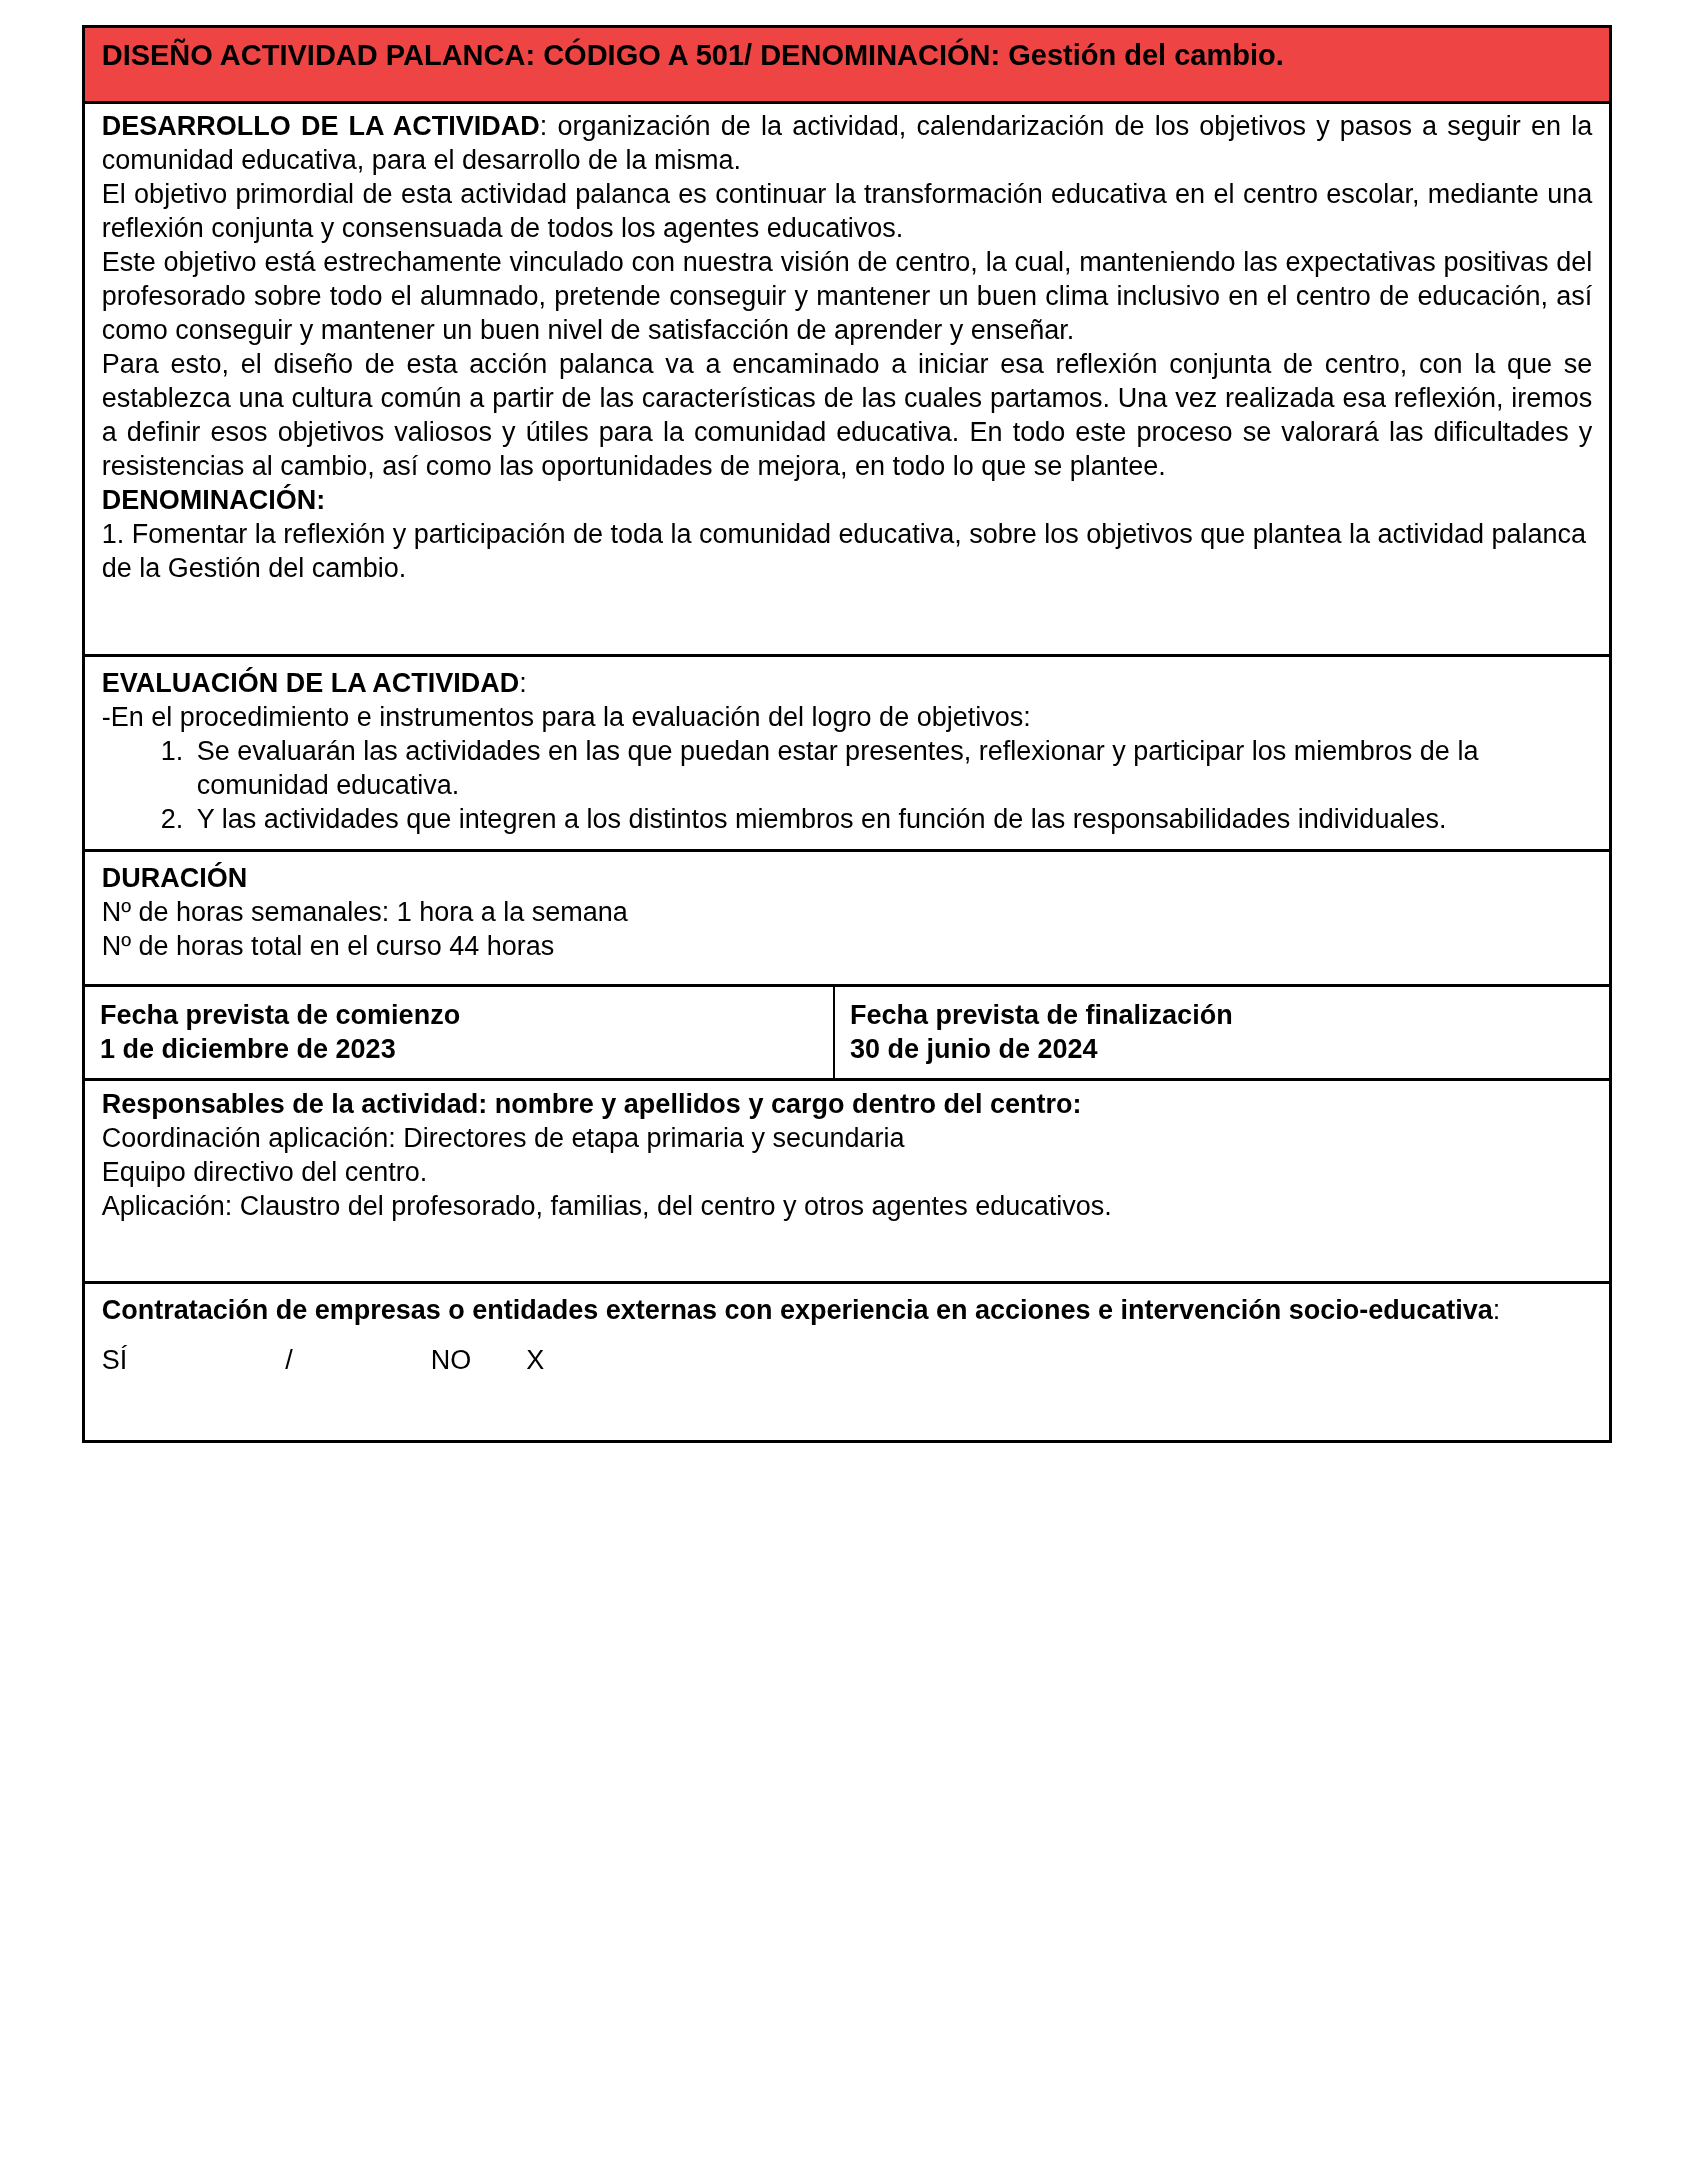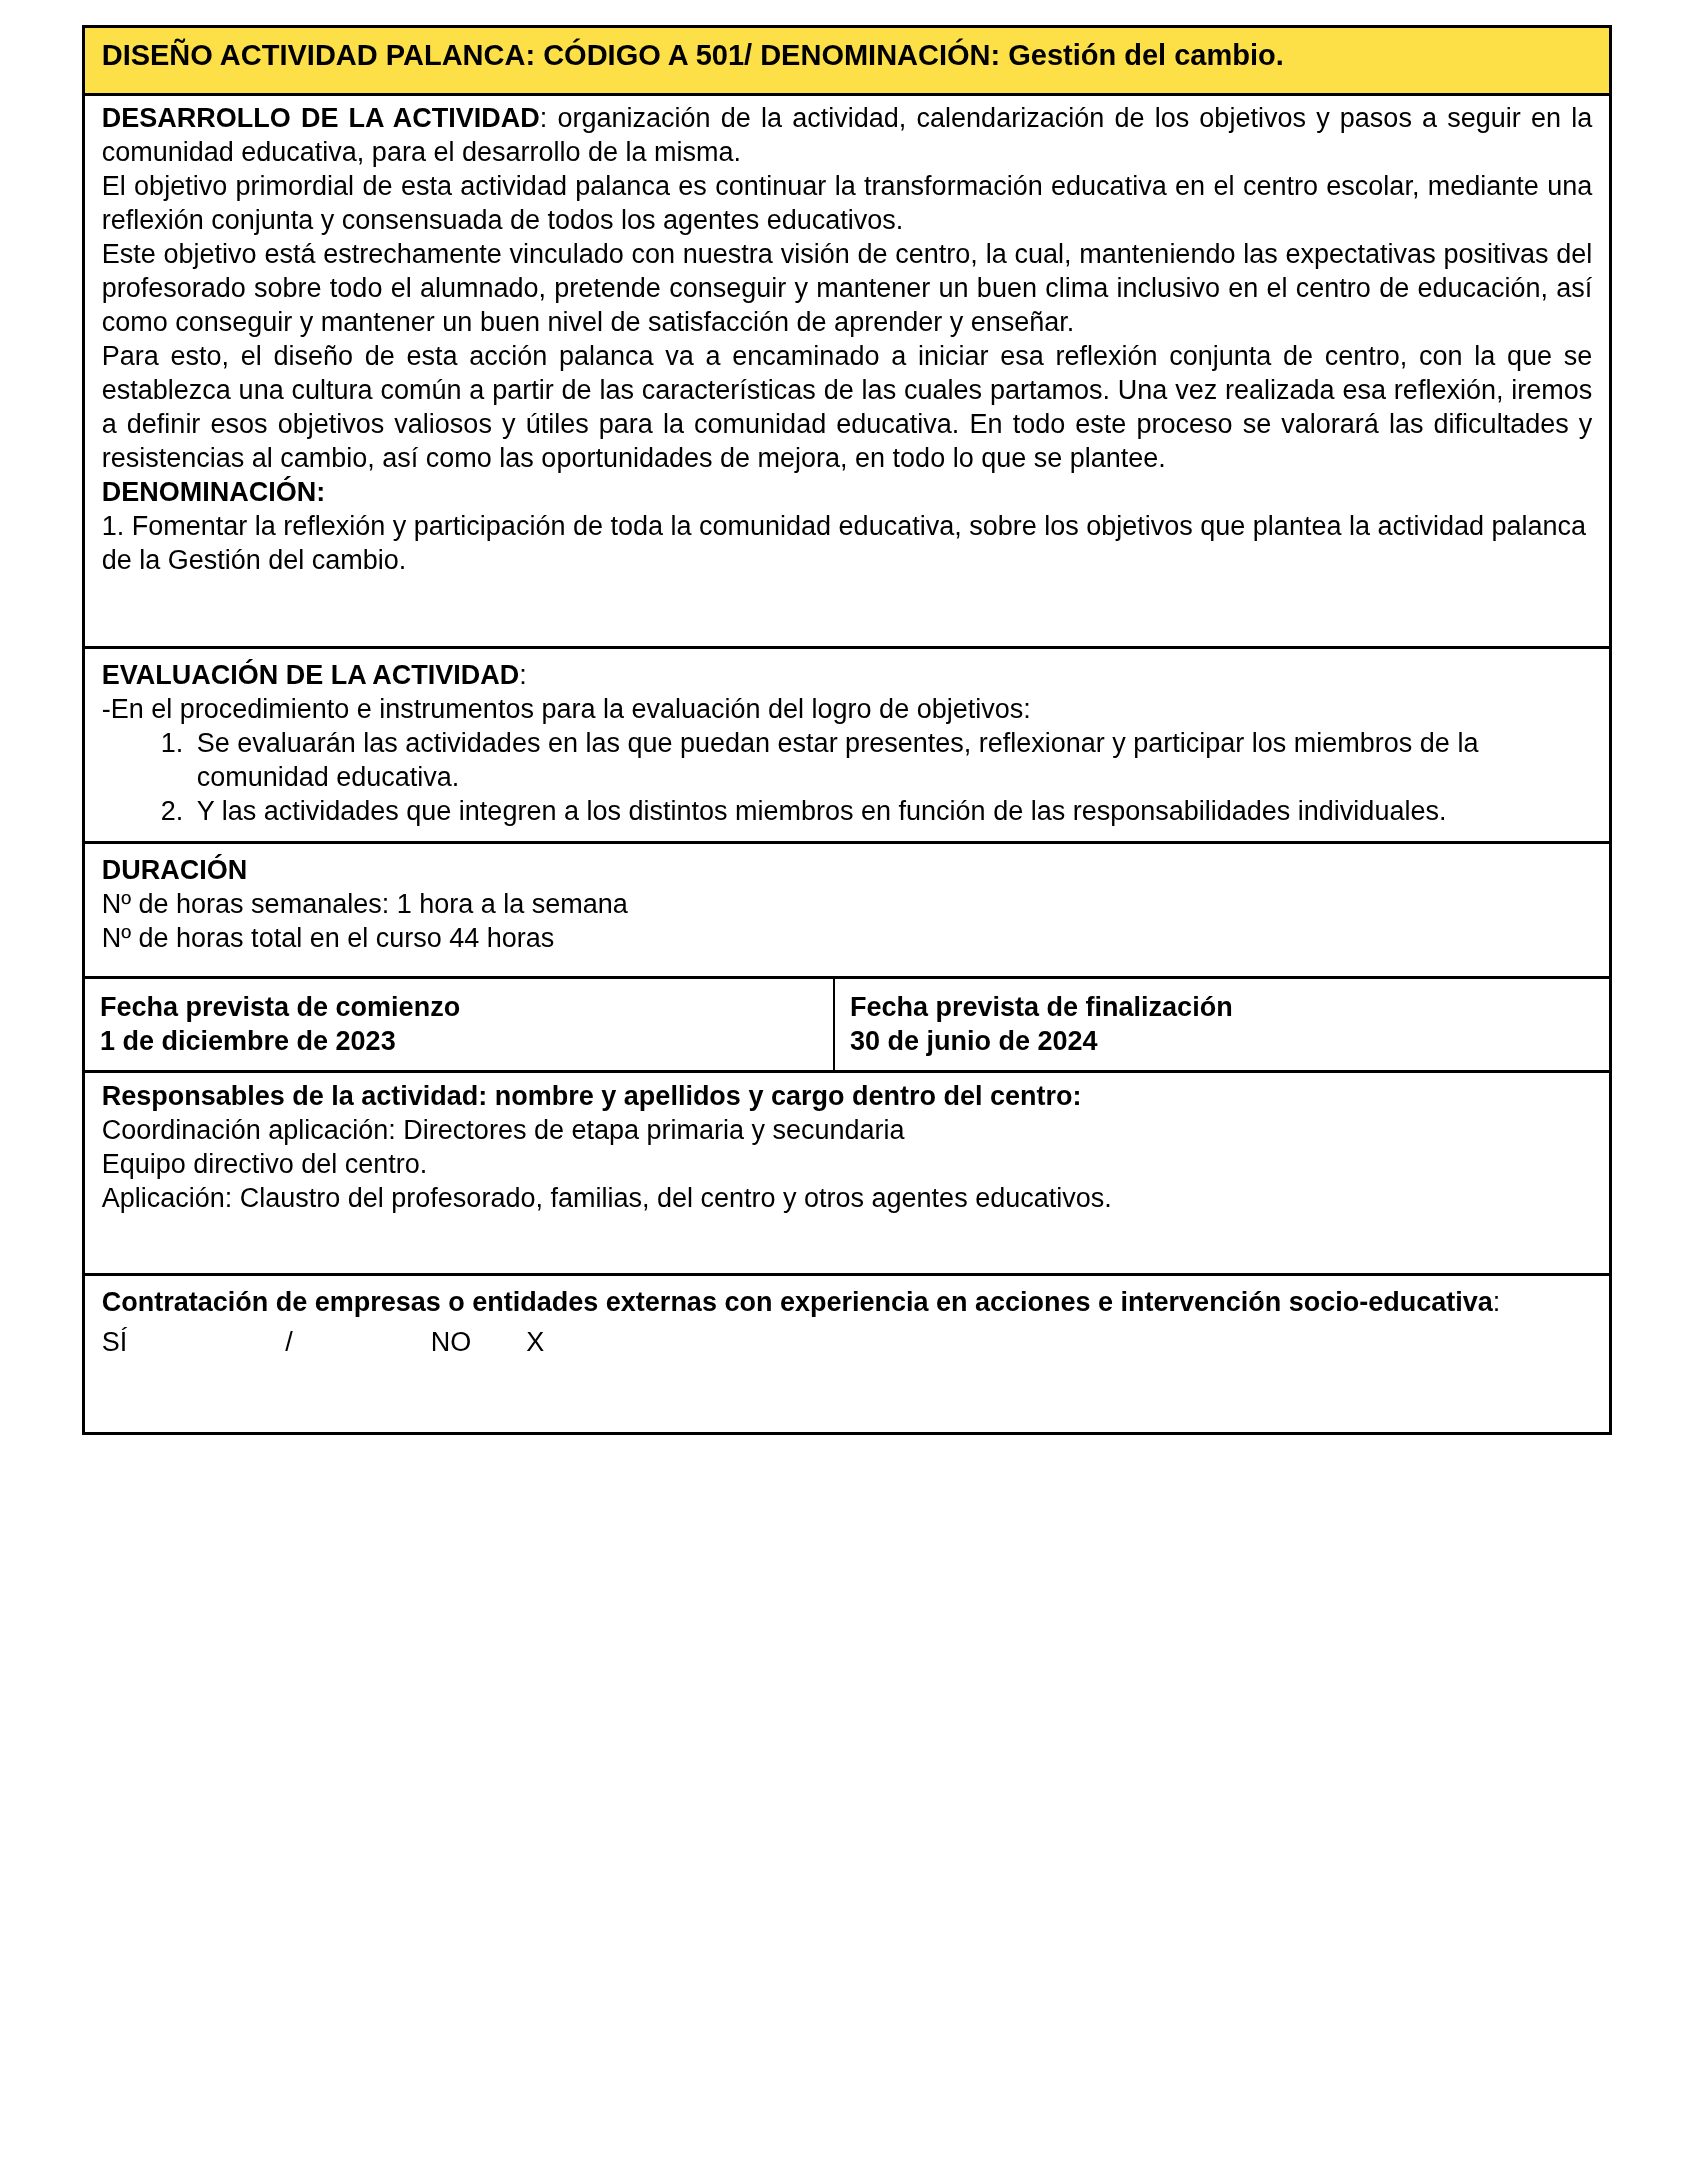--- a/index.html
+++ b/index.html
@@ -20,42 +20,42 @@
     border: 3px solid #000000;
     background: #ffffff;
   }
   .row {
     border-bottom: 3px solid #000000;
     padding: 6px 16.7px 0 16.7px;
     overflow: hidden;
   }
   .row:last-child { border-bottom: none; }
   .title-row {
-    background: #fde047;
-    height: 68px;
+    background: #ef4444;
+    height: 76px;
     font-size: 29px;
     font-weight: bold;
     padding-top: 9px;
     line-height: 36px;
   }
   .r-desarrollo   { height: 553px; padding-top: 4.6px; }
   .r-evaluacion   { height: 195px; padding-top: 9px; }
   .r-duracion     { height: 135px; padding-top: 9px; }
   .r-fechas       { height: 94px; padding: 0; display: flex; }
   .r-responsables { height: 203px; }
   .r-contratacion { height: 156px; padding-top: 9px; }
   .b { font-weight: bold; }
   .just { text-align: justify; }
   .fecha-cell { padding: 10.6px 15px 0 15px; font-weight: bold; }
   .fecha-left  { width: 750px; border-right: 2.3px solid #000000; }
   .fecha-right { flex: 1; }
   .num-item { display: flex; margin-left: 59px; }
   .num { flex: 0 0 36px; }
   .num-text { flex: 1; }
-  .si-no-line { margin-top: 6px; }
+  .si-no-line { margin-top: 16px; }
   .si-no-line span { display: inline-block; }
   .cell-si    { width: 176px; }
   .cell-slash { width: 138px; }
   .cell-no    { width: 88px; }
 </style>
 </head>
 <body>
 
 <div class="doc-table">
 

